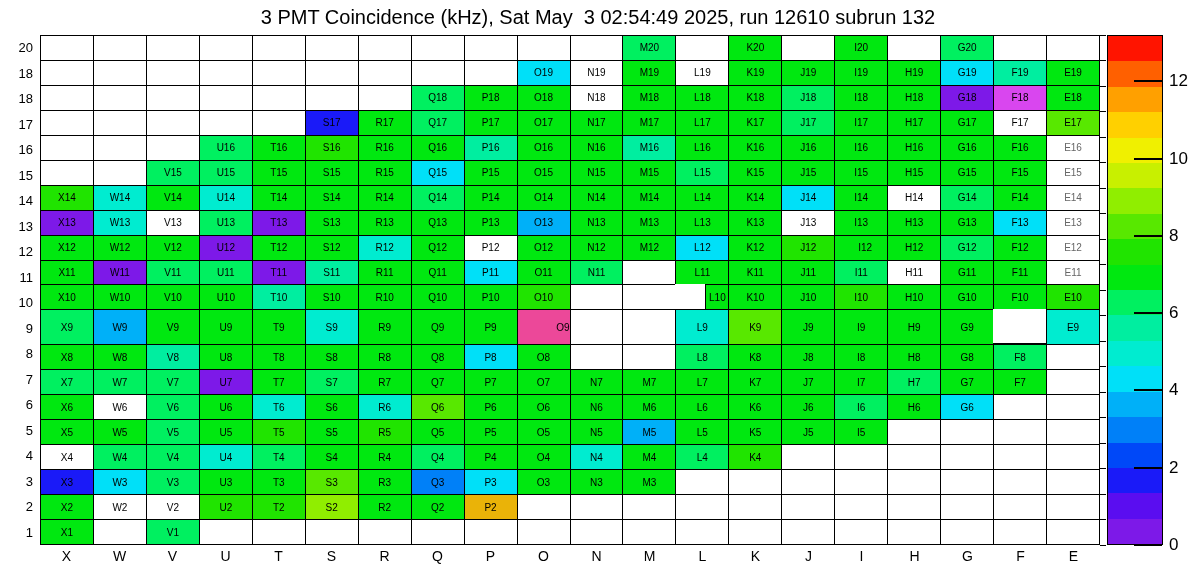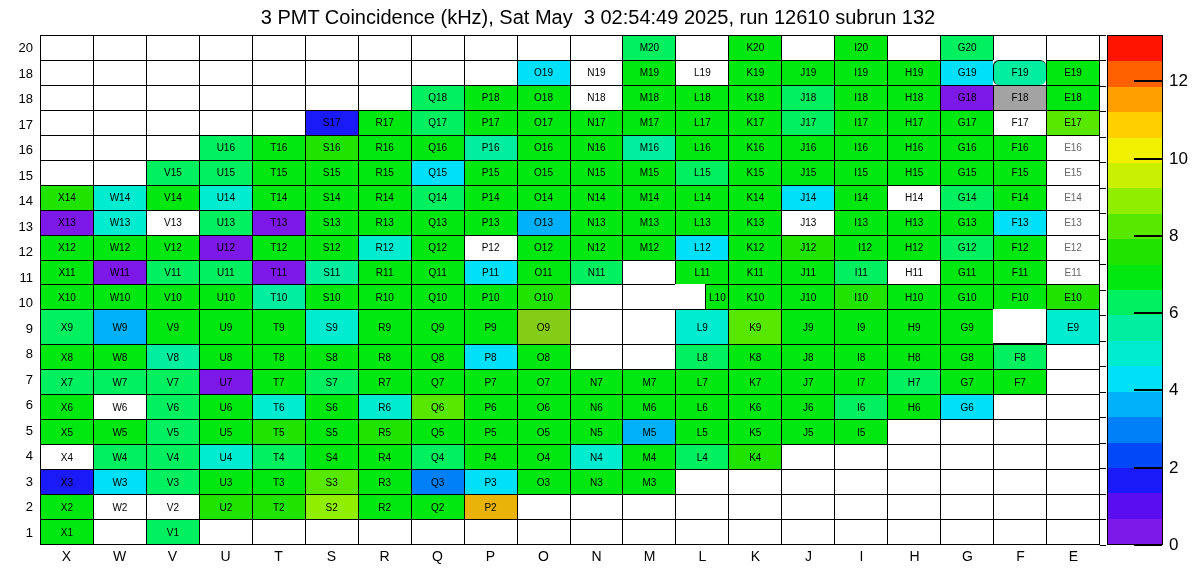--- a/index.html
+++ b/index.html
@@ -110,21 +110,21 @@
       </div>
       <div class="cell" style="background: rgb(0, 232, 16);">
         <span>I19</span>
       </div>
       <div class="cell" style="background: rgb(0, 232, 16);">
         <span>H19</span>
       </div>
       <div class="cell" style="background: rgb(0, 224, 248);">
         <span>G19</span>
       </div>
-      <div class="cell" style="background: rgb(0, 238, 160); border-radius: 6px;">
+      <div class="cell" style="background: rgb(0, 238, 160);">
         <span>F19</span>
       </div>
       <div class="cell" style="background: rgb(0, 232, 16);">
         <span>E19</span>
       </div>
       <div class="cell"></div>
       <div class="cell"></div>
       <div class="cell"></div>
       <div class="cell"></div>
       <div class="cell"></div>
@@ -156,21 +156,21 @@
       </div>
       <div class="cell" style="background: rgb(0, 232, 16);">
         <span>I18</span>
       </div>
       <div class="cell" style="background: rgb(0, 232, 16);">
         <span>H18</span>
       </div>
       <div class="cell" style="background: rgb(125, 25, 232);">
         <span>G18</span>
       </div>
-      <div class="cell" style="background: #a3a3a3;">
+      <div class="cell" style="background: #d946ef;">
         <span>F18</span>
       </div>
       <div class="cell" style="background: rgb(0, 232, 16);">
         <span>E18</span>
       </div>
       <div class="cell"></div>
       <div class="cell"></div>
       <div class="cell"></div>
       <div class="cell"></div>
       <div class="cell"></div>
@@ -643,21 +643,21 @@
       </div>
       <div class="cell" style="background: rgb(0, 232, 16);">
         <span>R9</span>
       </div>
       <div class="cell" style="background: rgb(0, 232, 16);">
         <span>Q9</span>
       </div>
       <div class="cell" style="background: rgb(0, 232, 16);">
         <span>P9</span>
       </div>
-      <div class="cell" style="background: #84cc16;">
+      <div class="cell" style="background: #ec4899; justify-content: flex-end;">
         <span>O9</span>
       </div>
       <div class="cell"></div>
       <div class="cell"></div>
       <div class="cell" style="background: rgb(0, 236, 208);">
         <span>L9</span>
       </div>
       <div class="cell" style="background: rgb(88, 232, 0);">
         <span>K9</span>
       </div>

